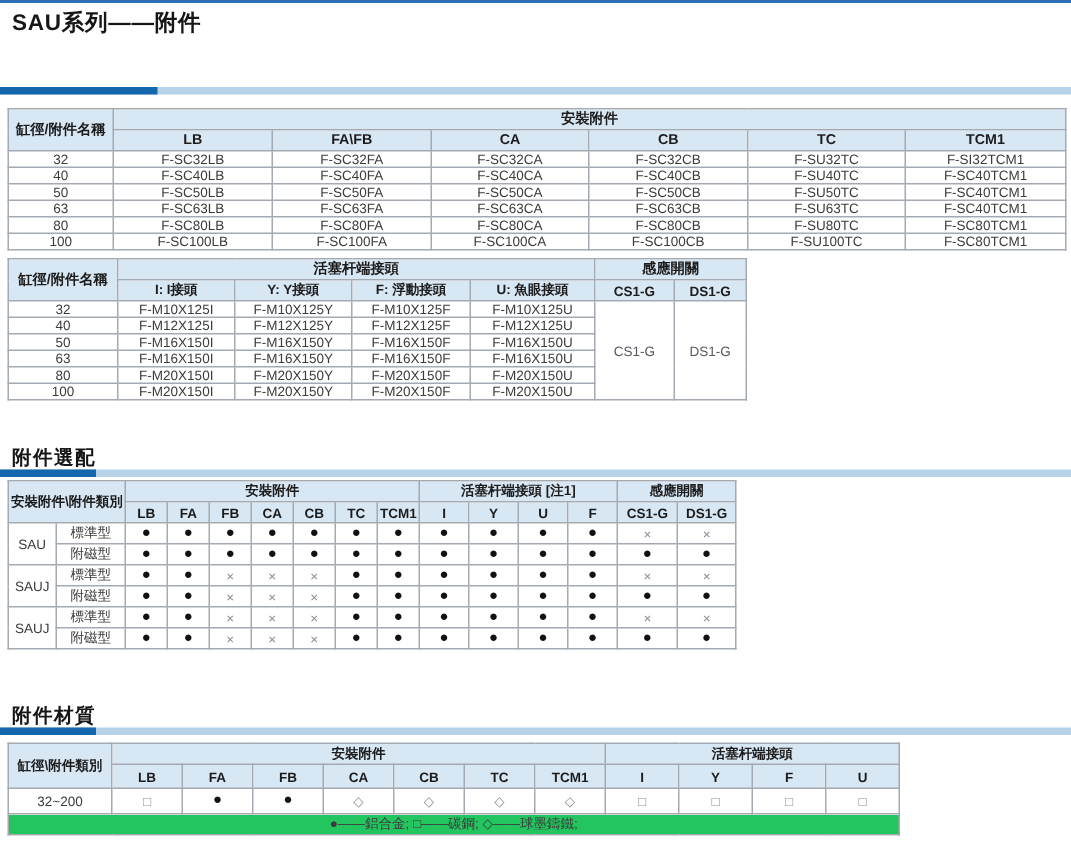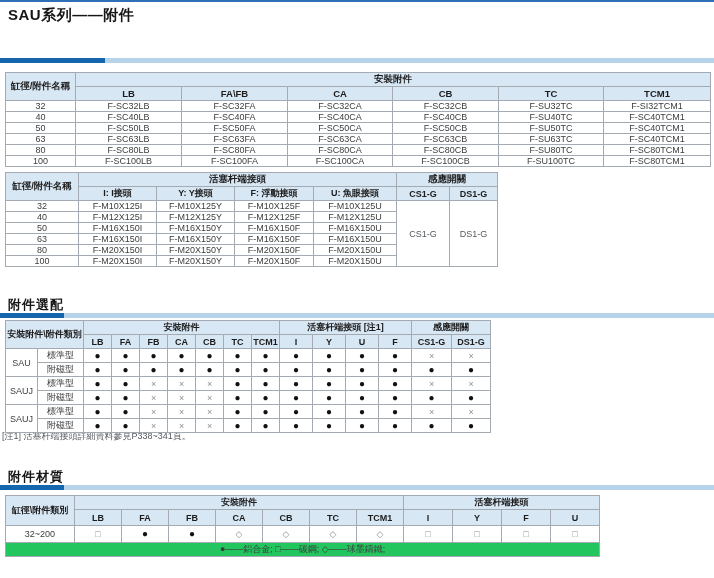--- a/index.html
+++ b/index.html
@@ -336,21 +336,20 @@
       <td class="sym">●</td>
       <td class="sym">●</td>
       <td class="sym">●</td>
       <td class="sym">●</td>
       <td class="sym">●</td>
       <td class="sym">●</td>
     </tr>
   </tbody>
     </table>
 
-  <div class="note">[注1] 活塞杆端接頭詳細資料參見P338~341頁。</div>
 
   <div class="sec-heading" style="top:468px;">附件材質</div>
   <div class="accent-bar" style="top:485px;">
       <div class="dark" style="width:64px;"></div>
     </div>
 
   <table class="tbl" style="left:5px; top:495px; width:594px;">
     <colgroup>
       <col style="width:69px">
       <col style="width:47px">

